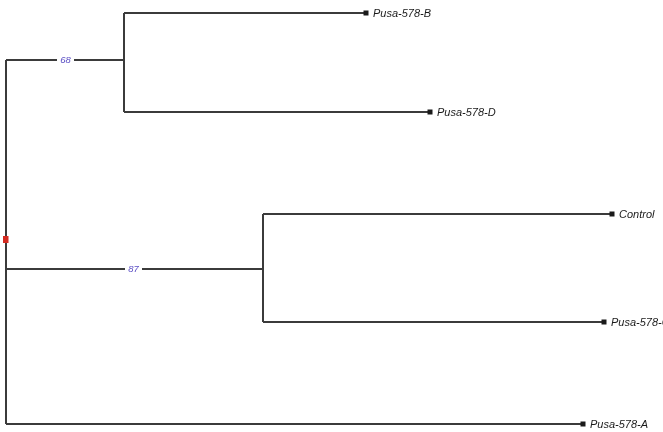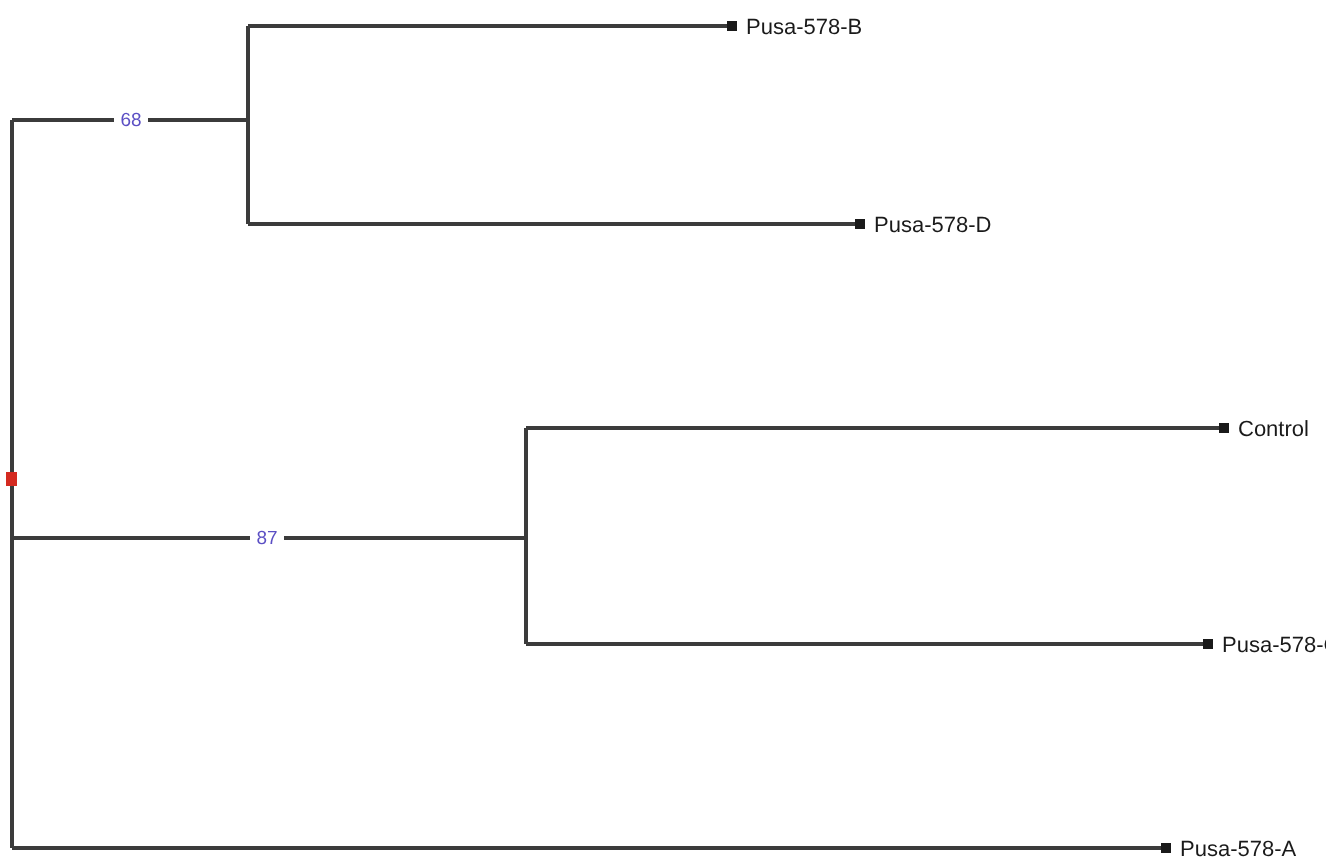--- a/index.html
+++ b/index.html
@@ -10,20 +10,21 @@
   }
   body {
     font-family: "Liberation Sans", sans-serif;
   }
   #tree-figure {
     position: relative;
     width: 663px;
     height: 432px;
     background: #ffffff;
     overflow: hidden;
+    font-style: italic;
   }
   #tree-svg {
     position: absolute;
     top: 0;
     left: 0;
     width: 663px;
     height: 432px;
     display: block;
   }
   .branch-line {

